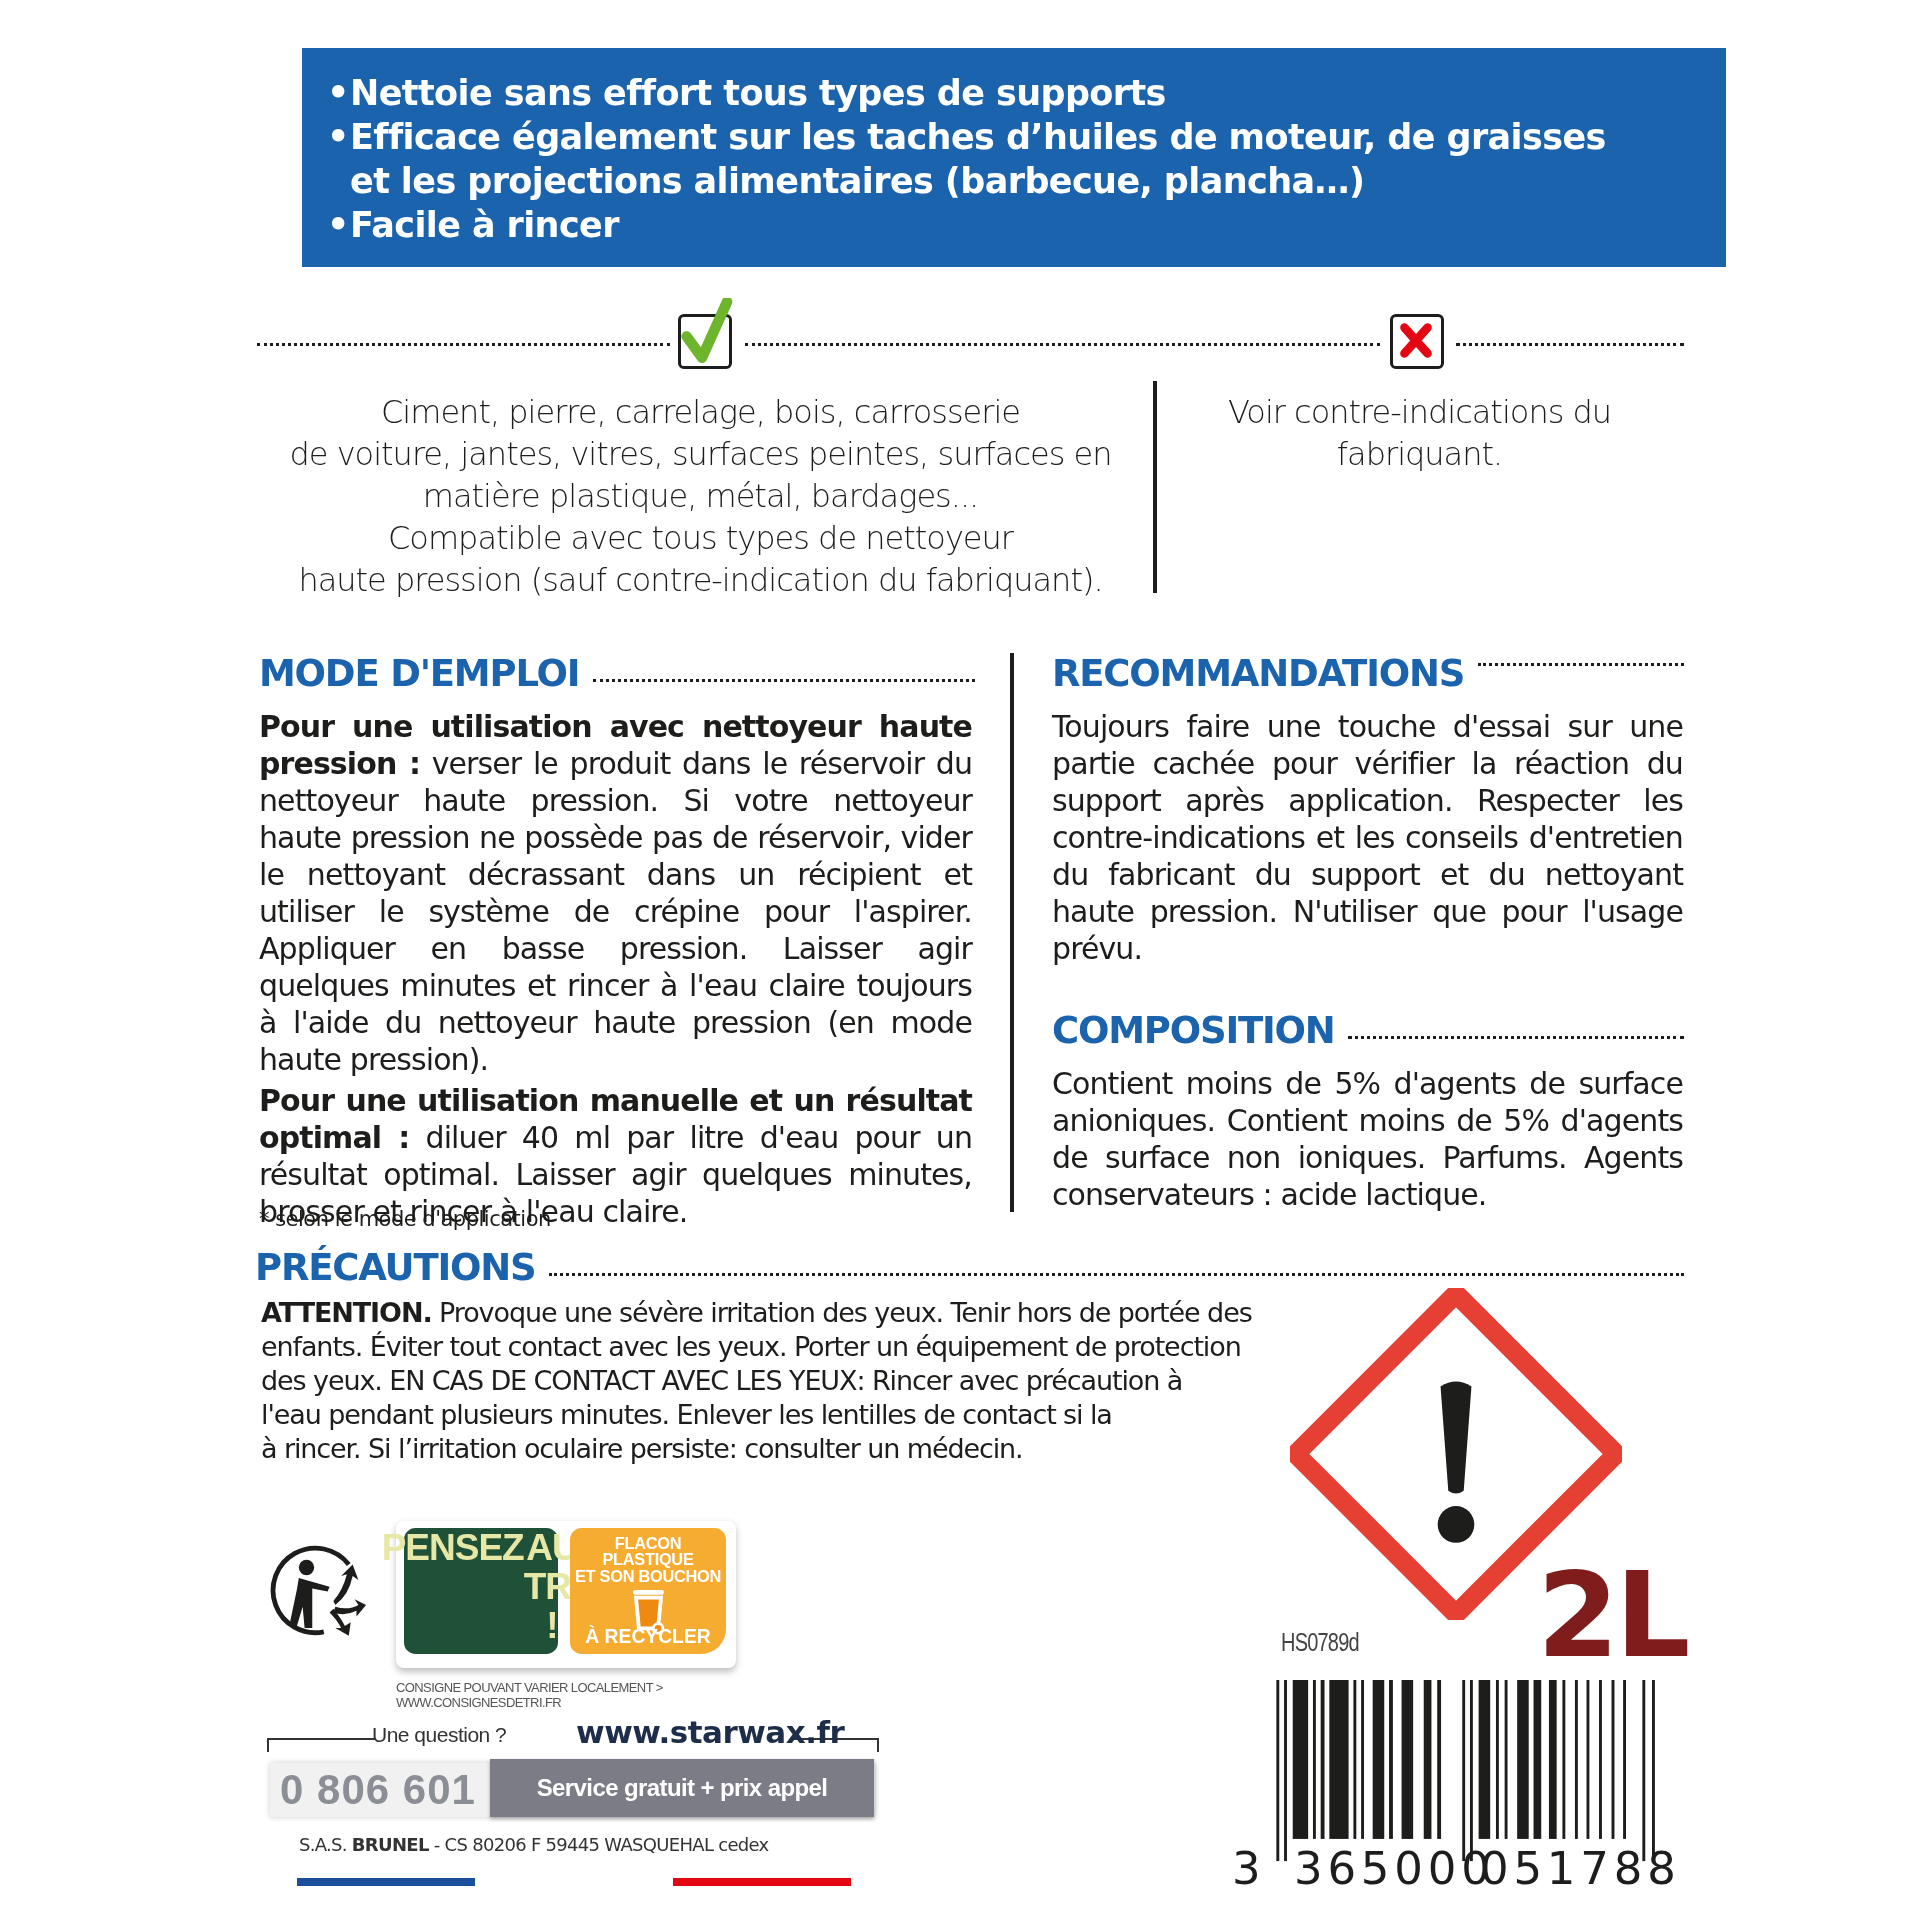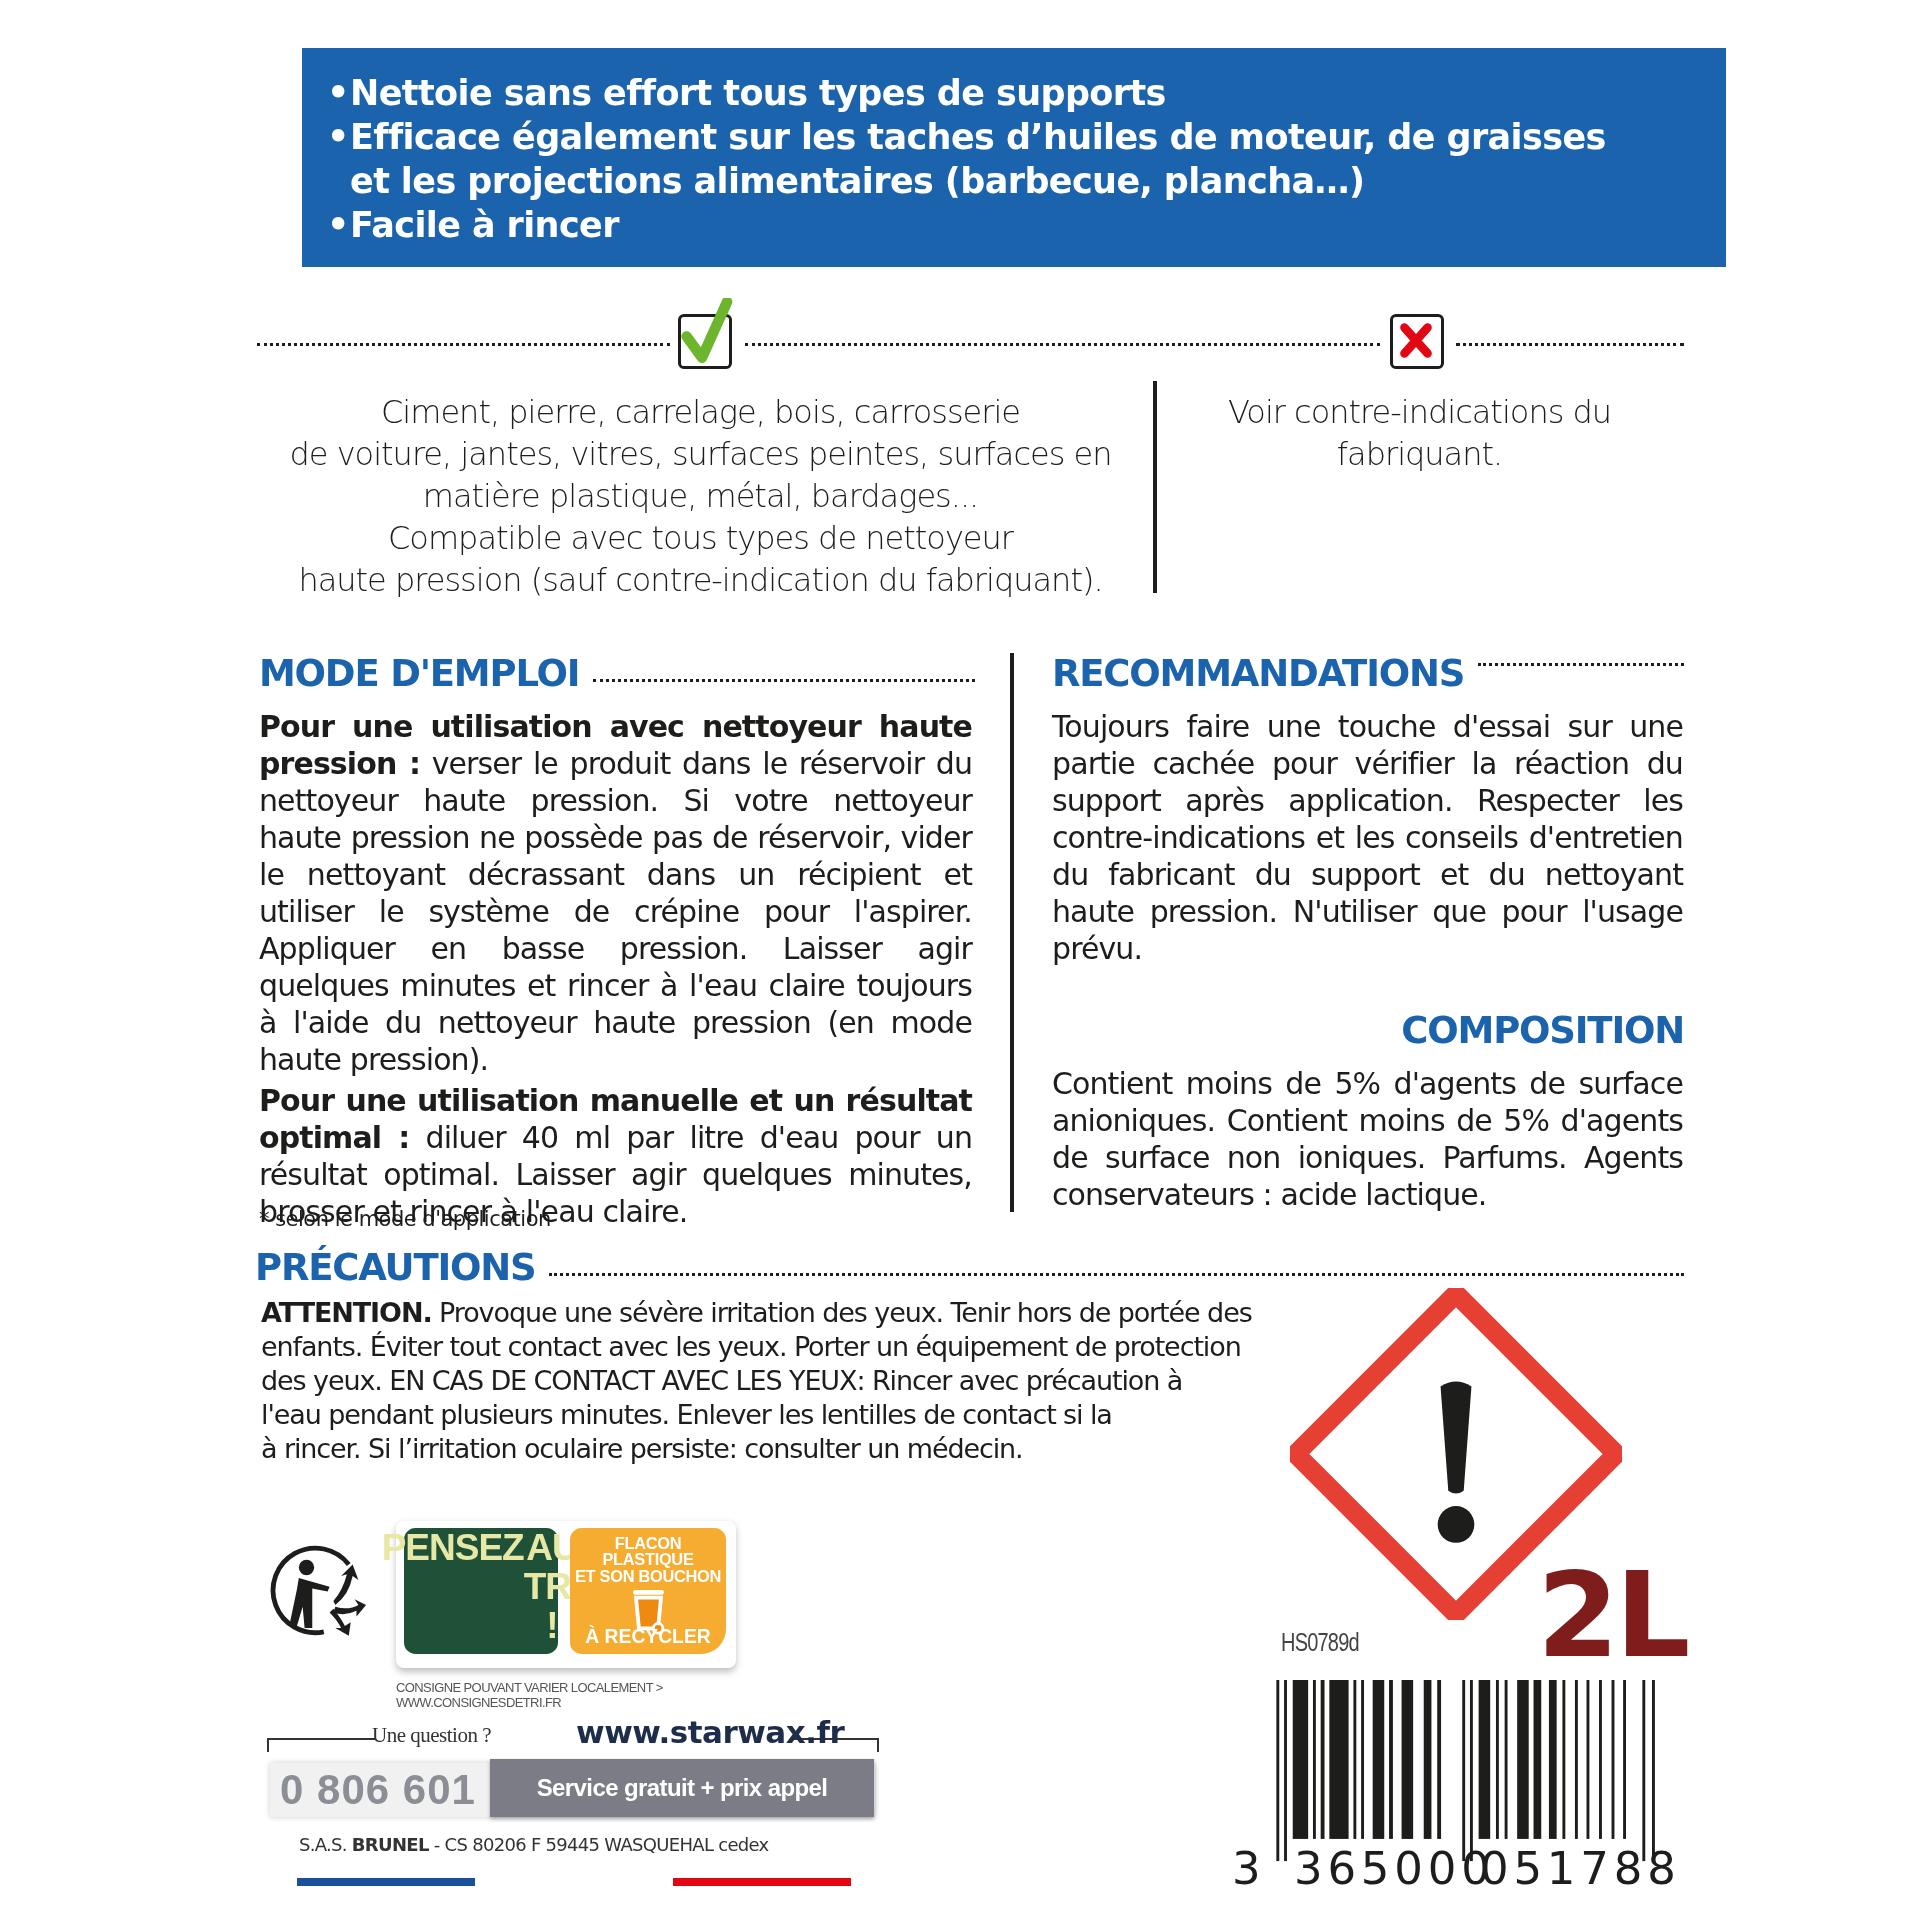--- a/index.html
+++ b/index.html
@@ -41,21 +41,21 @@
           box-shadow:0 3.9px 7.7px rgba(0,0,0,0.25); border-radius:7.7px; }
   .green { left:404px; top:1528px; width:154px; height:126px; background:#1e5138; border-radius:11.6px;
            color:#e7e8a6; font-family:"Liberation Sans", sans-serif; font-weight:bold; font-size:37px;
            line-height:39px; text-align:center; display:flex; flex-direction:row; justify-content:center; letter-spacing:-1px; }
   .orange { left:570px; top:1528px; width:156px; height:126px; background:#f6ac31; border-radius:11.6px 11.6px 25px 11.6px;
             color:#fff; font-family:"Liberation Sans", sans-serif; font-weight:bold; text-align:center; }
   .orange .t1 { font-size:16.4px; line-height:16.4px; margin-top:6.8px; letter-spacing:-0.3px; }
   .orange .t2 { font-size:19.3px; line-height:19.3px; position:absolute; left:0; right:0; bottom:7.7px; }
   .consigne { font-family:"Liberation Sans", sans-serif; font-size:13px; color:#555; line-height:15.4px; letter-spacing:-0.6px; }
 
-  .contact-q { font-family:Liberation Serif, serif; font-size:21px; color:#333; letter-spacing:-0.5px; }
+  .contact-q { font-family:Liberation Sans, sans-serif; font-size:21px; color:#333; letter-spacing:-0.5px; }
   .contact-url { font-family:"DejaVu Sans", sans-serif; font-weight:bold; font-size:31px; color:#1e2d4a; letter-spacing:-0.5px;margin-left:38px; }
   .phonebox { left:270px; top:1763px; width:605px; height:54px; background:#f1f1f1; box-shadow:0 0 5.8px rgba(0,0,0,0.2); }
   .phone { font-family:"Liberation Sans", sans-serif; font-weight:bold; font-size:42px; color:#8c8e96; letter-spacing:1px; }
   .svc { left:490px; top:1759px; width:384px; height:58px; background:#7b7c86;
          color:#fff; font-family:"Liberation Sans", sans-serif; font-weight:bold; font-size:24px; letter-spacing:-0.6px;
          display:flex; align-items:center; justify-content:center; box-shadow:0 1.9px 3.9px rgba(0,0,0,0.3); }
   .addr { font-family:"DejaVu Sans", sans-serif; font-size:18px; color:#333; letter-spacing:-0.7px; white-space:nowrap; }
 
   .code { font-family:"Liberation Sans", sans-serif; font-size:25px; color:#444; letter-spacing:-1px; transform:scaleX(0.8); transform-origin:left; }
   .vol { font-family:"DejaVu Sans", sans-serif; font-weight:bold; font-size:118px; line-height:1; letter-spacing:-3.9px; color:#7f1d1d; }
@@ -110,21 +110,21 @@
 <div class="abs foot" style="left:259px; top:1207px;">* selon le mode d'application</div>
 
 <div class="abs vline" style="left:1010px; top:653px; height:559px;"></div>
 
 <div class="abs sect-title" style="left:1052px; top:652px; width:632px;">
   <span>RECOMMANDATIONS</span>
     <span class="fill" style="margin-bottom:29px;"></span>
 </div>
 <div class="abs body-j" style="left:1052px; top:708px; width:631px;">Toujours faire une touche d'essai sur une partie cachée pour vérifier la réaction du support après application. Respecter les contre-indications et les conseils d'entretien du fabricant du support et du nettoyant haute pression. N'utiliser que pour l'usage prévu.</div>
 
-<div class="abs sect-title" style="left:1052px; top:1009px; width:632px;flex-direction:column;">
+<div class="abs sect-title" style="left:1052px; top:1009px; width:632px;">
   <span>COMPOSITION</span>
     <span class="fill"></span>
 </div>
 <div class="abs body-j" style="left:1052px; top:1065px; width:631px;">Contient moins de 5% d'agents de surface anioniques. Contient moins de 5% d'agents de surface non ioniques. Parfums. Agents conservateurs : acide lactique.</div>
 
 <div class="abs sect-title" style="left:255px; top:1246px; width:1429px;">
   <span>PRÉCAUTIONS</span>
     <span class="fill"></span>
 </div>
 <div class="abs precau" style="left:261px; top:1296px; width:1159px;">

